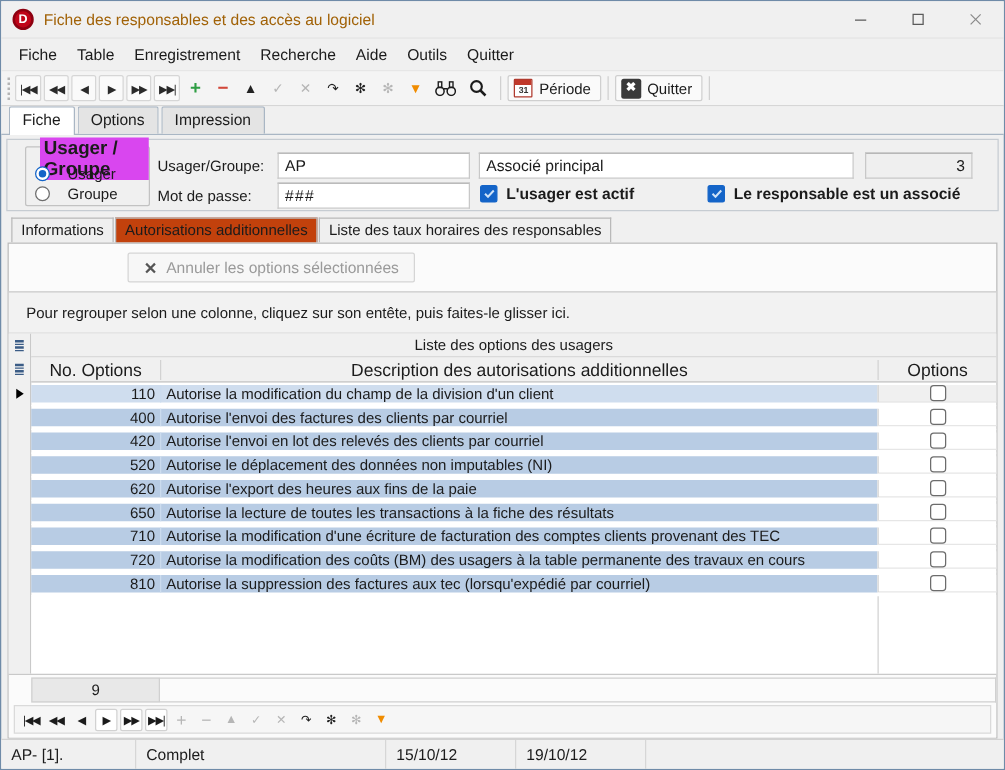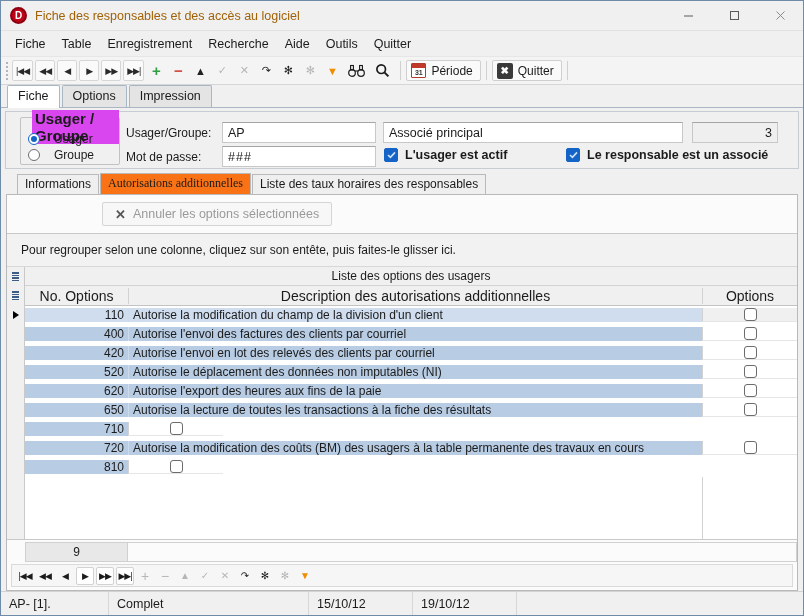--- a/index.html
+++ b/index.html
@@ -181,33 +181,33 @@
   .cbx {
     width: 14px; height: 14px; border-radius: 2px;
     background: #1464c8; border: 1px solid #1464c8;
     display: flex; align-items: center; justify-content: center;
   }
   .cbx svg { display: block; }
 
   
   .inner-tabstrip {
     display: flex; align-items: flex-end;
-    padding-left: 16px; margin-top: 5px;
+    padding-left: 8px; margin-top: 5px;
     height: 20px;
     text-align: center;
   }
   .itab {
     padding: 2px 7px 3px 7px;
     border: 1px solid #b9b9b9;
     border-bottom: none;
     background: #efefef;
     font-size: 12px;
     margin-right: 1px;
   }
-  .itab.active { background: #f97316; padding-bottom: 4px; margin-bottom: -1px; font-family: Liberation Serif, serif; }
+  .itab.active { background: #c2410c; padding-bottom: 4px; margin-bottom: -1px; }
 
   
   .inner-panel {
     margin: 0 5px 0 5px;
     border: 1px solid #b9b9b9;
     background: #fbfbfb;
     flex: 1;
     display: flex; flex-direction: column;
     min-height: 0;
   }
@@ -565,33 +565,35 @@
         </div>
         <div class="data-row">
           <div class="c1">650</div>
           <div class="c2">Autorise la lecture de toutes les transactions à la fiche des résultats</div>
           <div class="c3">
               <span class="cell-cb"></span>
             </div>
         </div>
         <div class="data-row">
           <div class="c1">710</div>
+          <div class="c2">Autorise la modification d'une écriture de facturation des comptes clients provenant des TEC</div>
           <div class="c3">
               <span class="cell-cb"></span>
             </div>
         </div>
         <div class="data-row">
           <div class="c1">720</div>
           <div class="c2">Autorise la modification des coûts (BM) des usagers à la table permanente des travaux en cours</div>
           <div class="c3">
               <span class="cell-cb"></span>
             </div>
         </div>
         <div class="data-row">
           <div class="c1">810</div>
+          <div class="c2">Autorise la suppression des factures aux tec (lorsqu'expédié par courriel)</div>
           <div class="c3">
               <span class="cell-cb"></span>
             </div>
         </div>
 
         <div class="grid-filler">
           <div class="filler-left"></div>
           <div class="filler-right"></div>
         </div>
       </div>

